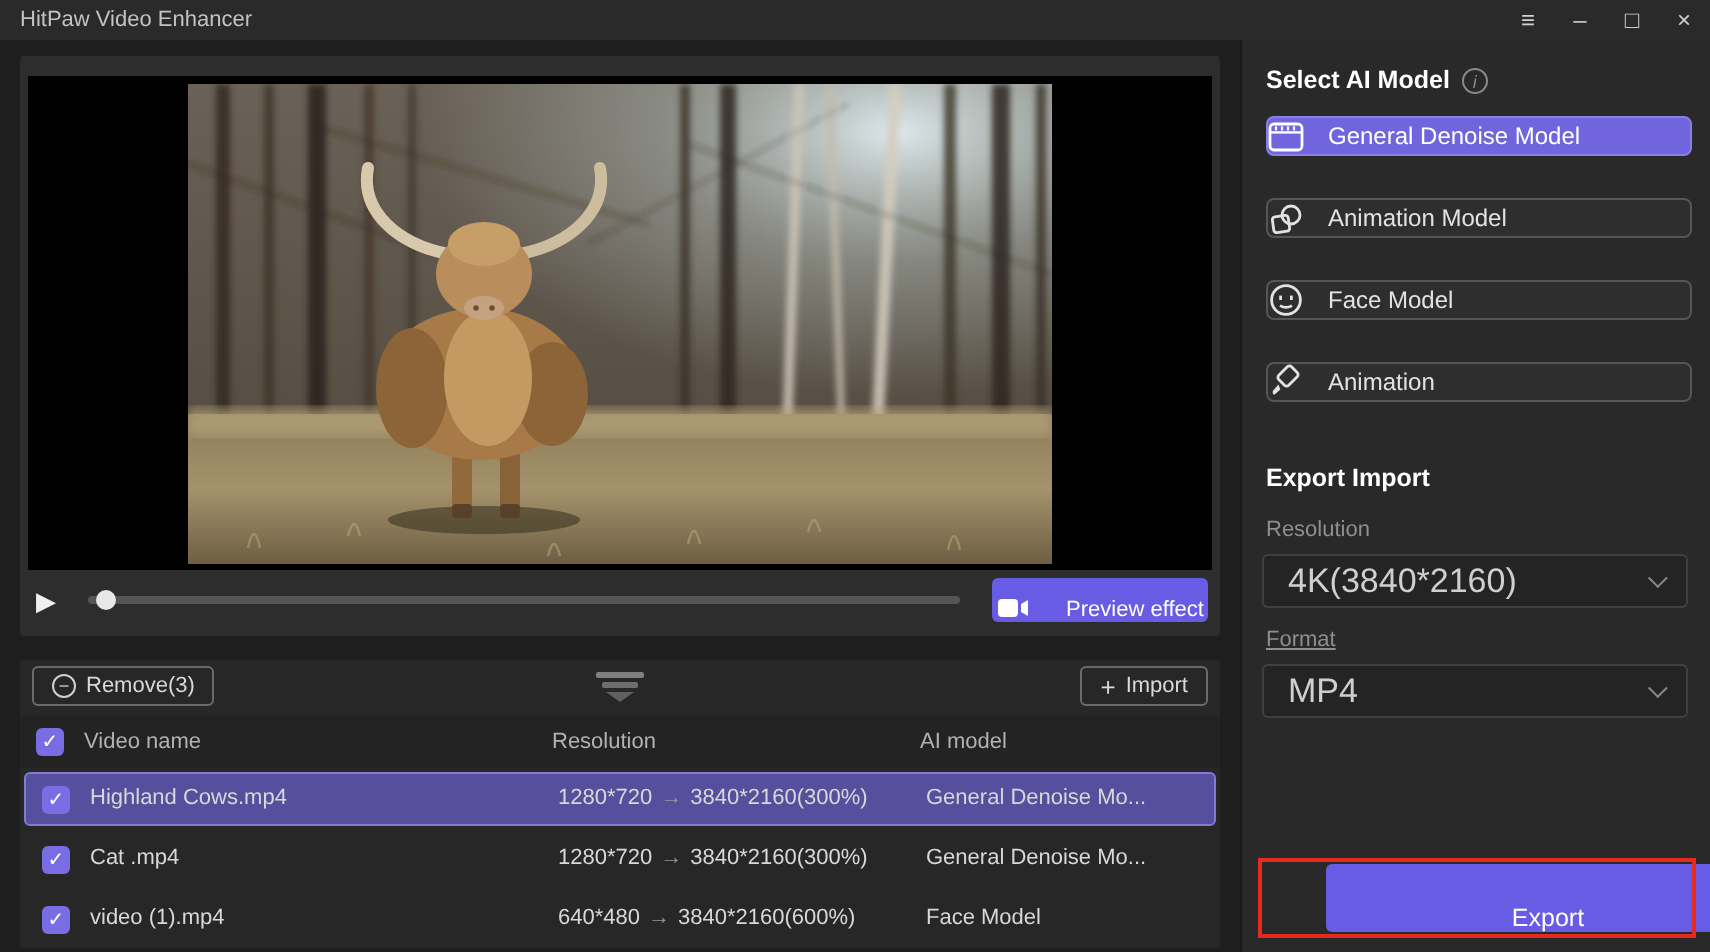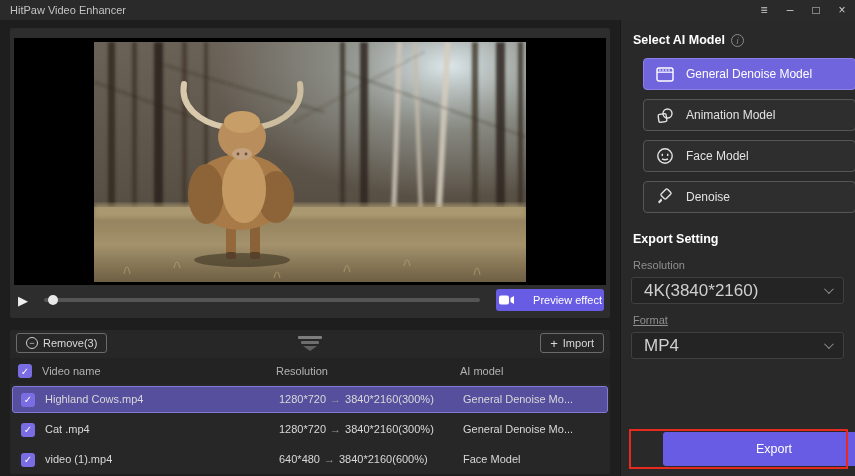--- a/index.html
+++ b/index.html
@@ -20,21 +20,21 @@
                    background:#2d2d2d; border-radius:2px; }
   .letterbox { position:absolute; left:4px; top:10px; width:592px; height:247px;
                background:#000; display:flex; align-items:center; justify-content:center; }
   .controls { position:absolute; left:8px; right:6px; bottom:7px; height:22px;
               display:flex; align-items:center; }
   .play { color:#efefef; font-size:13px; width:22px; cursor:pointer; }
   .slider { flex:1; height:4px; background:#555; border-radius:2px; margin:0 16px 0 4px;
             position:relative; cursor:pointer; }
   .slider .thumb { position:absolute; left:4px; top:-3px; width:10px; height:10px;
                    border-radius:50%; background:#e8e8e8; }
-  .btn-purple { display:flex; align-items:center; justify-content:center; gap:18px;
+  .btn-purple { display:flex; align-items:flex-end; justify-content:center; gap:18px;
                 background:#685ce4; color:#fff; border:none; border-radius:3px;
                 font-size:11px; font-family:"Liberation Sans", sans-serif; cursor:pointer; }
   .preview-btn { width:108px; height:22px; }
 
   
   .table-panel { position:absolute; left:10px; top:330px; width:600px; height:144px;
                  background:#272727; border-radius:2px; }
   .toolbar { position:absolute; left:0; top:0; width:100%; height:26px; }
   .tool-btn { position:absolute; top:3px; height:20px; display:flex; align-items:center;
               gap:5px; background:transparent; border:1px solid #6b6b6b; border-radius:3px;
@@ -73,22 +73,22 @@
   .thead .checkbox { left:8px; }
 
   
   .sidebar { position:absolute; left:620px; top:20px; width:235px; height:456px;
              background:#292929; border-left:1px solid #191919; }
   .sb-heading { position:absolute; left:12px; color:#fff; font-size:12.5px; font-weight:bold; }
   .h-select { top:13px; display:flex; align-items:flex-end; gap:6px; }
   .info-circle { width:13px; height:13px; border:1px solid #8a8a8a; border-radius:50%;
                  color:#8a8a8a; font-size:9px; font-weight:normal; font-style:italic;
                  display:inline-flex; align-items:center; justify-content:center; }
-  .model-btn { position:absolute; left:22px; width:213px; height:32px;
-               display:flex; align-items:center; gap:12px; padding-left:12px;
+  .model-btn { position:absolute; left:12px; width:213px; height:20px;
+               display:flex; align-items:center; gap:12px; 
                background:#2e2e2e; border:1px solid #565656; border-radius:4px;
                color:#e2e2e2; font-size:12px; cursor:pointer;
                font-family:"Liberation Sans", sans-serif; }
   .model-btn.selected { background:#7165dd; border-color:#8a7fe8; color:#fff; }
   .mb-0 { top:38px; } .mb-1 { top:79px; } .mb-2 { top:120px; } .mb-3 { top:161px; }
 
   .h-export { top:212px; }
   .sb-label { position:absolute; left:12px; color:#8f8f8f; font-size:11px; }
   .lbl-res { top:239px; } .lbl-fmt { top:294px;text-decoration:underline; }
   .dropdown { position:absolute; left:10px; width:213px; height:27px;
@@ -295,24 +295,24 @@
         <path d="M6,11.8 Q9,13.6 12,11.8" fill="none" stroke="#e2e2e2" stroke-width="1.4"></path>
       </svg>
       <span>Face Model</span>
     </button>
 
     <button class="model-btn mb-3">
       <svg class="icon-svg" width="18" height="18" viewBox="0 0 18 18">
         <rect x="6.5" y="1.5" width="7" height="9" rx="1.5" fill="none" stroke="#e2e2e2" stroke-width="1.4" transform="rotate(45 10 6)"></rect>
         <path d="M5.2,10.2 L2.6,13.2 Q1.8,14.6 3.2,15.4 L6.2,12.8 Z" fill="#e2e2e2"></path>
       </svg>
-      <span>Denoise</span>
+      <span>Animation</span>
     </button>
 
-    <div class="sb-heading h-export">Export Setting</div>
+    <div class="sb-heading h-export">Export Import</div>
 
     <div class="sb-label lbl-res">Resolution</div>
     <div class="dropdown dd-res">
       <span class="dd-value">4K(3840*2160)</span>
       <span class="chev"></span>
     </div>
 
     <div class="sb-label lbl-fmt">Format</div>
     <div class="dropdown dd-fmt">
       <span class="dd-value">MP4</span>

